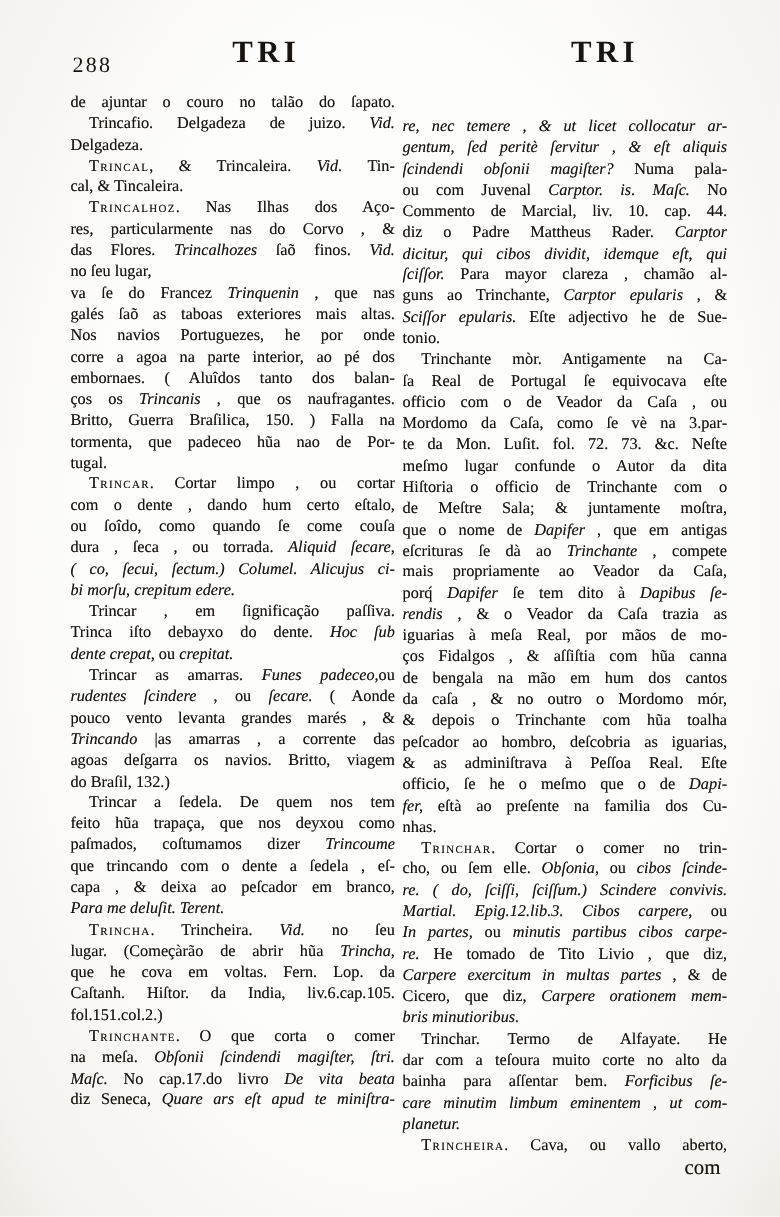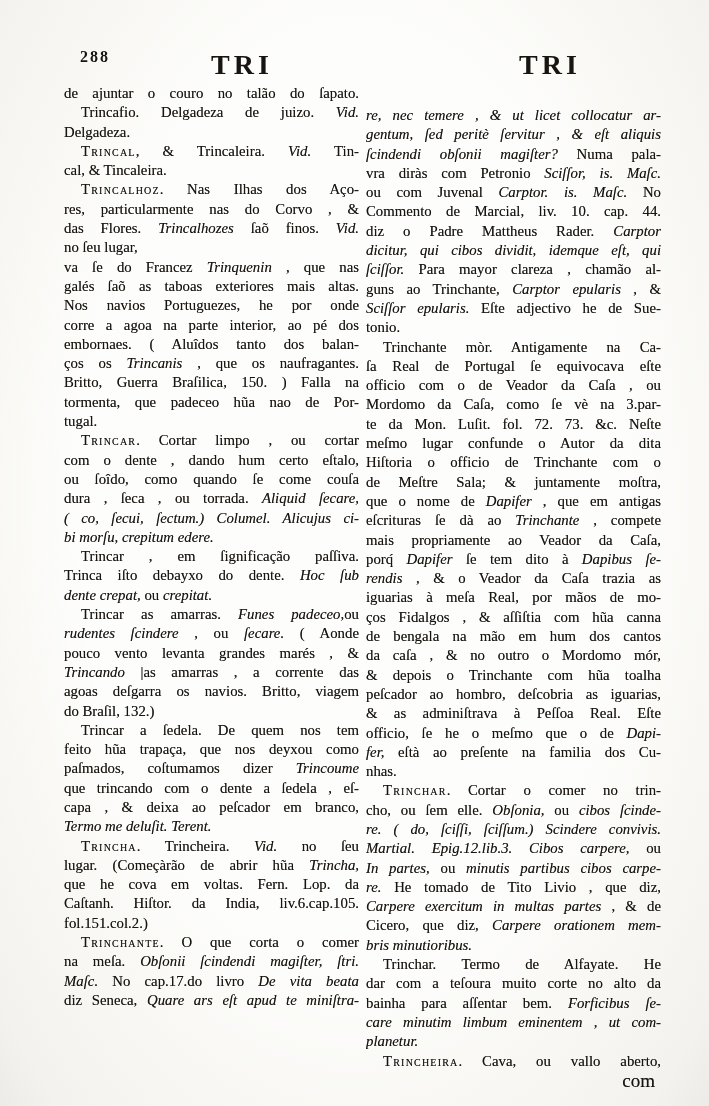--- a/index.html
+++ b/index.html
@@ -6,25 +6,25 @@
   .page{
     position:relative;
     width:709px;height:1106px;
     background:
       radial-gradient(ellipse at 50% 45%, #fdfdfb 55%, #f4f2ee 92%, #ecebe6 100%);
     font-family:"Liberation Serif","DejaVu Serif",serif;
     color:#181511;
     overflow:hidden;
   }
   .pagenum{
-    position:absolute;left:80px;top:48px;
-    font-size:16px;letter-spacing:2px;font-weight:bold;
+    position:absolute;left:66px;top:48px;
+    font-size:20px;letter-spacing:2px;
   }
   .running-head{
-    position:absolute;top:49px;
+    position:absolute;top:32px;
     width:140px;text-align:center;
     font-size:28px;font-weight:bold;letter-spacing:4px;
   }
   .running-left{left:172px;}
   .running-right{left:480px;}
   .col{
     position:absolute;top:84px;width:295px;
     font-size:14.8px;line-height:19.3px;
   }
   .col-left{left:64px;}
@@ -87,37 +87,36 @@
       <div class="line"><span class="s-i">rudentes ſcindere</span><span class="s-r"> , ou </span><span class="s-i">ſecare.</span><span class="s-r"> ( Aonde</span></div>
       <div class="line"><span class="s-r">pouco vento levanta grandes marés , &amp;</span></div>
       <div class="line"><span class="s-i">Trincando</span><span class="s-r"> |as amarras , a corrente das</span></div>
       <div class="line"><span class="s-r">agoas deſgarra os navios. Britto, viagem</span></div>
       <div class="line end"><span class="s-r">do Braſil, 132.)</span></div>
       <div class="line ind"><span class="s-r">Trincar a ſedela. De quem nos tem</span></div>
       <div class="line"><span class="s-r">feito hũa trapaça, que nos deyxou como</span></div>
       <div class="line"><span class="s-r">paſmados, coſtumamos dizer </span><span class="s-i">Trincoume</span></div>
       <div class="line"><span class="s-r">que trincando com o dente a ſedela , eſ-</span></div>
       <div class="line"><span class="s-r">capa , &amp; deixa ao peſcador em branco,</span></div>
-      <div class="line end"><span class="s-i">Termo me deluſit. Terent.</span></div>
+      <div class="line end"><span class="s-i">Para me deluſit. Terent.</span></div>
       <div class="line ind"><span class="s-sc">Trincha</span><span class="s-r">. Trincheira. </span><span class="s-i">Vid.</span><span class="s-r"> no ſeu</span></div>
       <div class="line"><span class="s-r">lugar. (Começàrão de abrir hũa </span><span class="s-i">Trincha,</span></div>
       <div class="line"><span class="s-r">que he cova em voltas. Fern. Lop. da</span></div>
       <div class="line"><span class="s-r">Caſtanh. Hiſtor. da India, liv.6.cap.105.</span></div>
       <div class="line end"><span class="s-r">fol.151.col.2.)</span></div>
       <div class="line ind"><span class="s-sc">Trinchante</span><span class="s-r">. O que corta o comer</span></div>
       <div class="line"><span class="s-r">na meſa. </span><span class="s-i">Obſonii ſcindendi magiſter, ſtri.</span></div>
       <div class="line"><span class="s-i">Maſc.</span><span class="s-r"> No cap.17.do livro </span><span class="s-i">De vita beata</span></div>
       <div class="line"><span class="s-r">diz Seneca, </span><span class="s-i">Quare ars eſt apud te miniſtra-</span></div>
     </div>
   <div class="col col-right" id="col-right">
 
   <div class="line"><span class="s-i">re, nec temere , &amp; ut licet collocatur ar-</span></div>
       <div class="line"><span class="s-i">gentum, ſed peritè ſervitur , &amp; eſt aliquis</span></div>
       <div class="line"><span class="s-i">ſcindendi obſonii magiſter?</span><span class="s-r"> Numa pala-</span></div>
-      <div class="line"><span class="s-r">vra diràs com Petronio </span><span class="s-i">Sciſſor, is. Maſc.</span></div>
       <div class="line"><span class="s-r">ou com Juvenal </span><span class="s-i">Carptor. is. Maſc.</span><span class="s-r"> No</span></div>
       <div class="line"><span class="s-r">Commento de Marcial, liv. 10. cap. 44.</span></div>
       <div class="line"><span class="s-r">diz o Padre Mattheus Rader. </span><span class="s-i">Carptor</span></div>
       <div class="line"><span class="s-i">dicitur, qui cibos dividit, idemque eſt, qui</span></div>
       <div class="line"><span class="s-i">ſciſſor.</span><span class="s-r"> Para mayor clareza , chamão al-</span></div>
       <div class="line"><span class="s-r">guns ao Trinchante, </span><span class="s-i">Carptor epularis</span><span class="s-r"> , &amp;</span></div>
       <div class="line"><span class="s-i">Sciſſor epularis.</span><span class="s-r"> Eſte adjectivo he de Sue-</span></div>
       <div class="line end"><span class="s-r">tonio.</span></div>
       <div class="line ind"><span class="s-r">Trinchante mòr. Antigamente na Ca-</span></div>
       <div class="line"><span class="s-r">ſa Real de Portugal ſe equivocava eſte</span></div>

